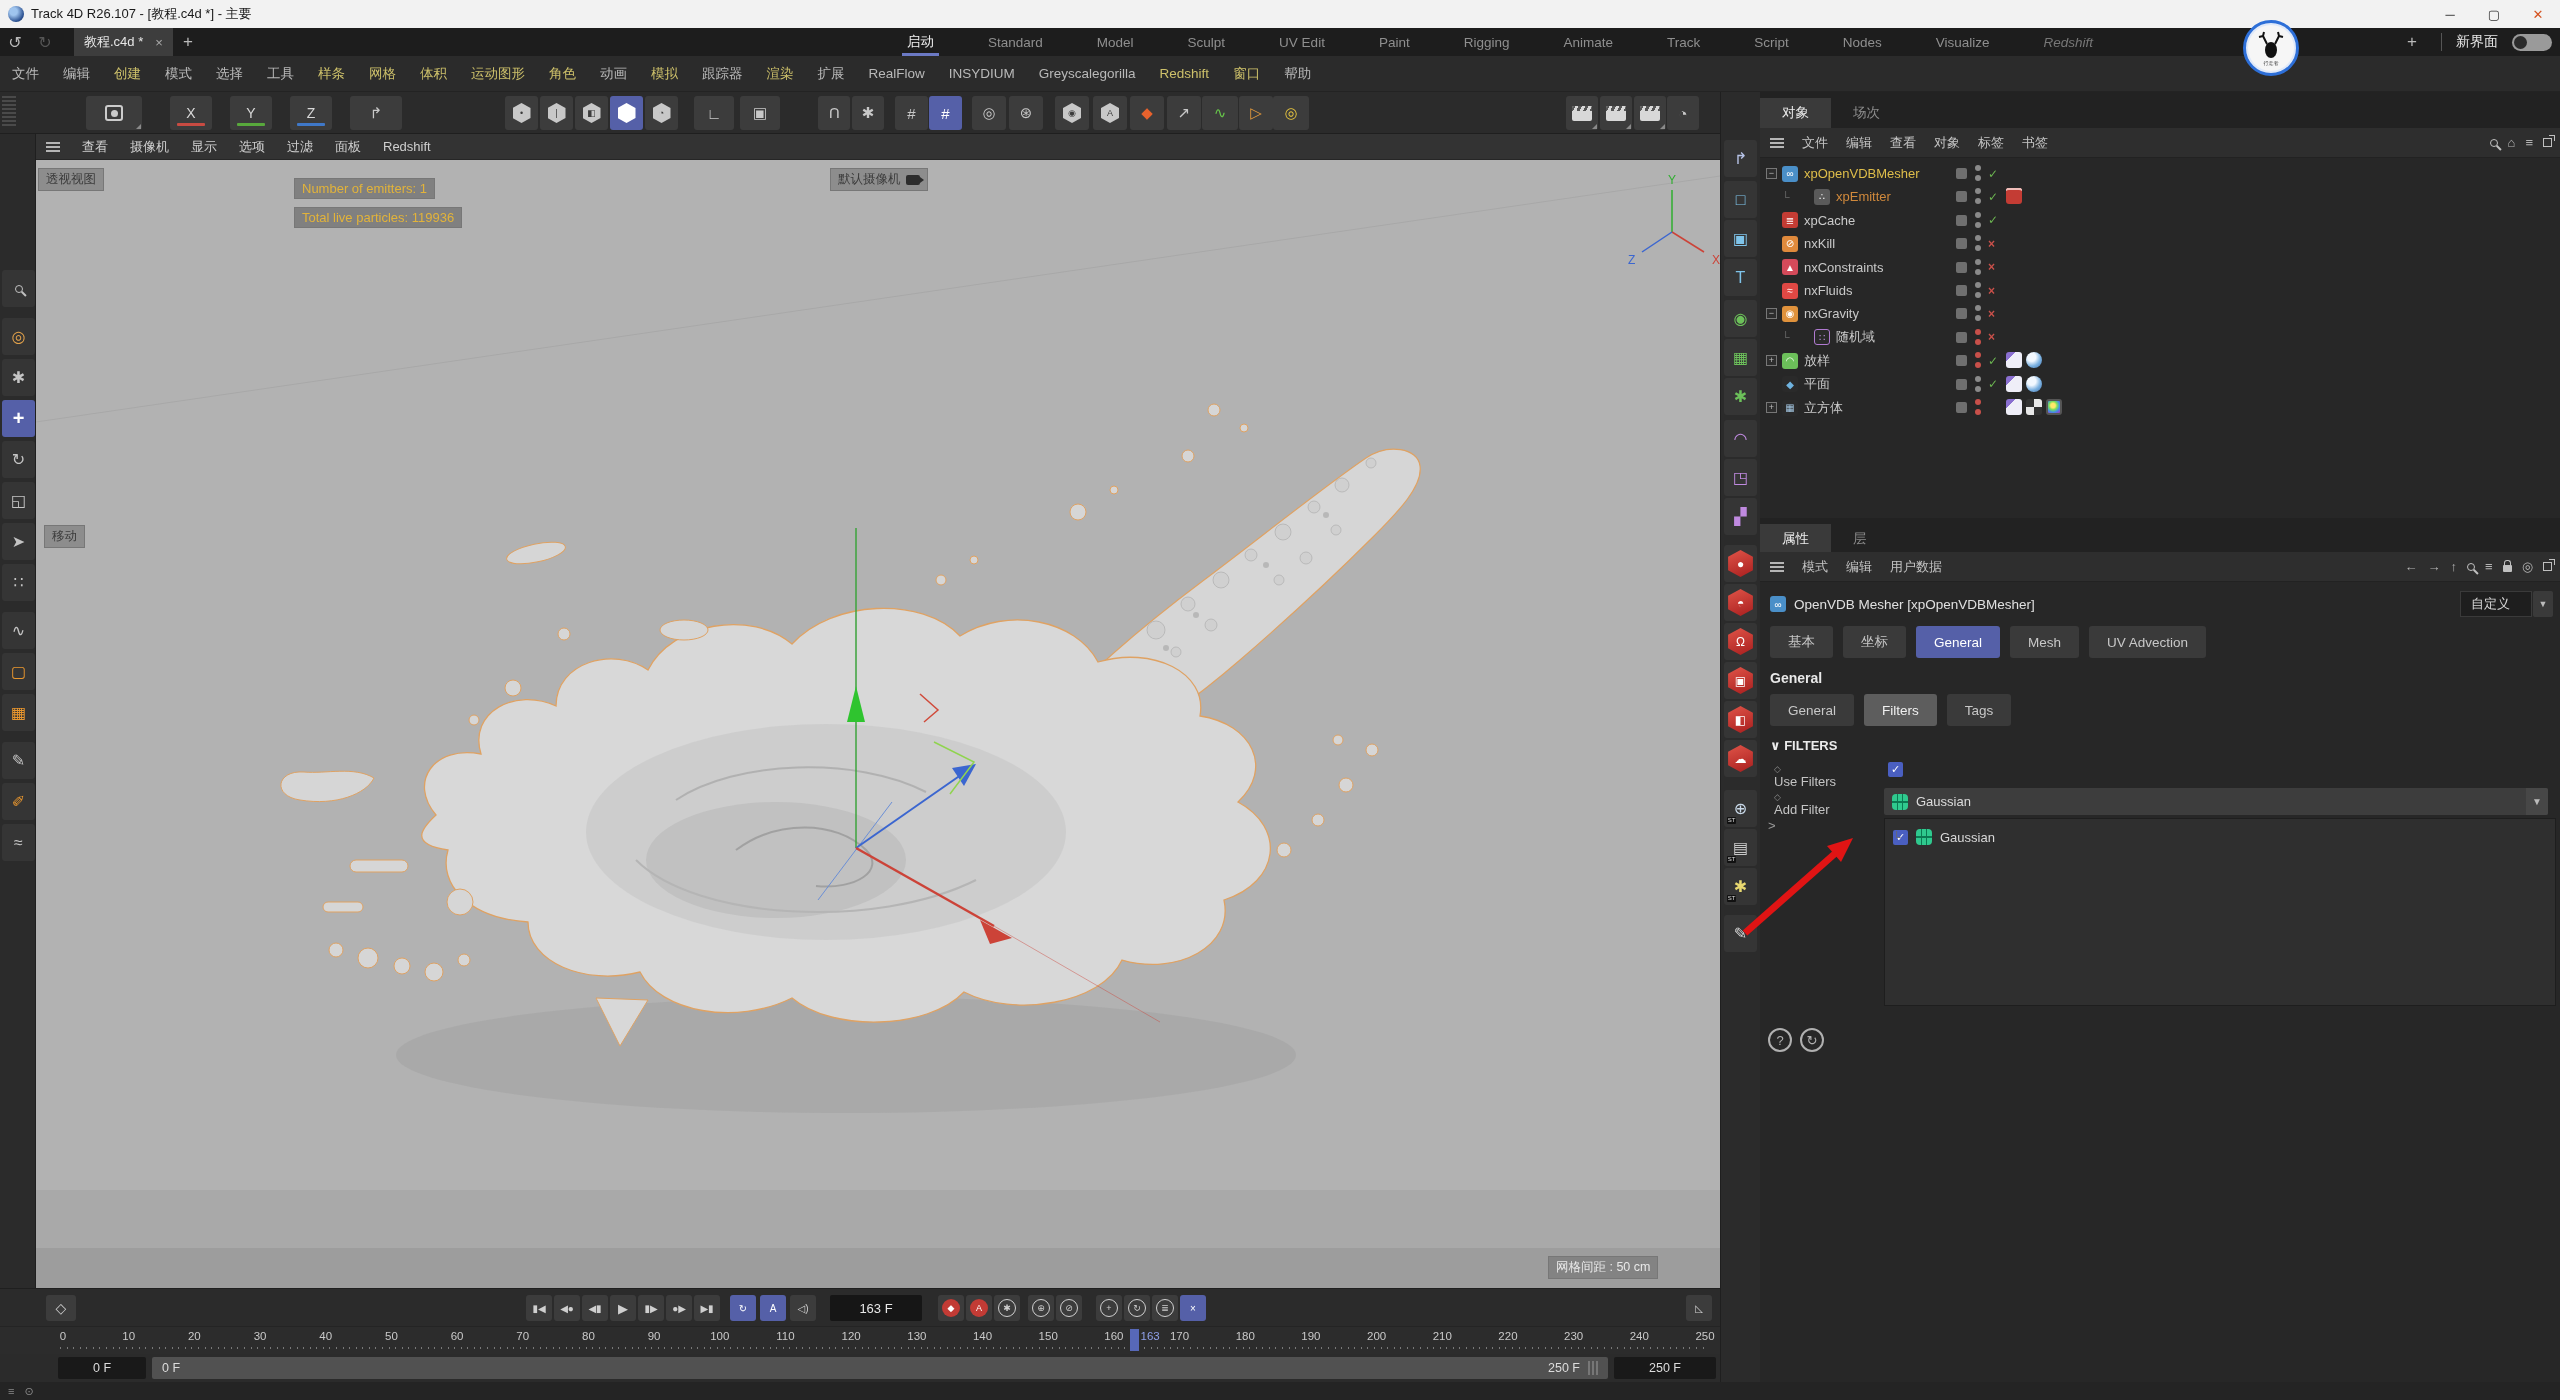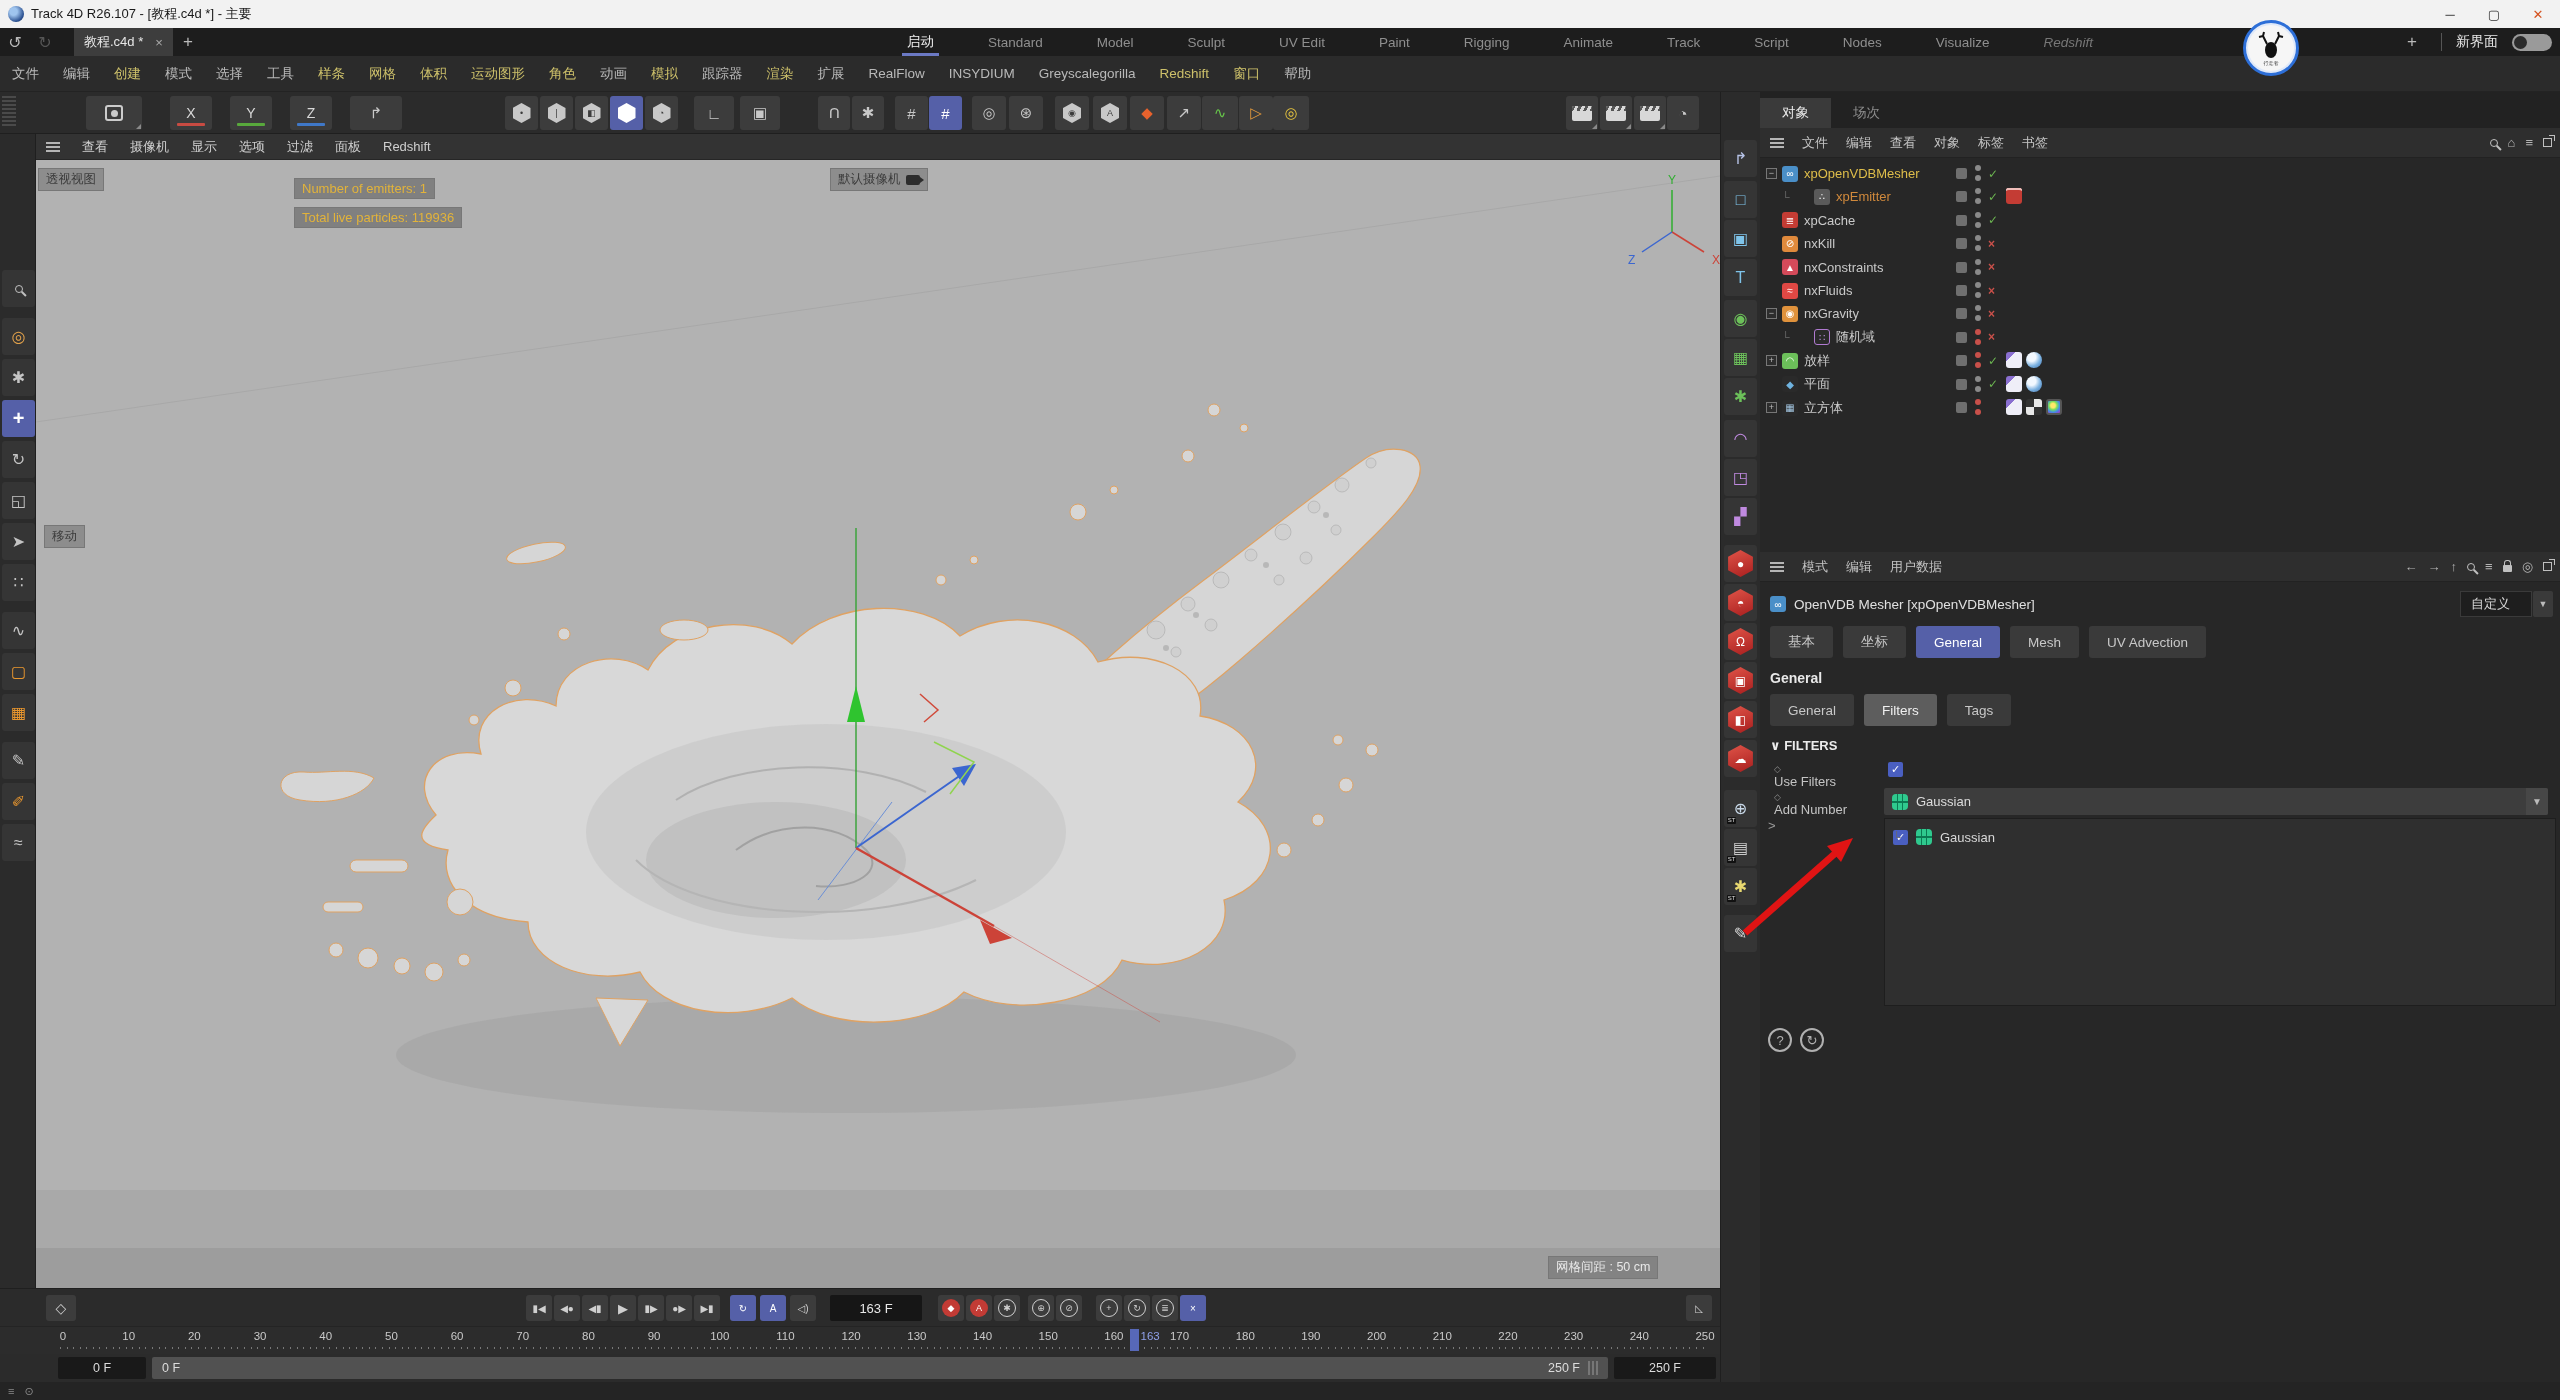--- a/index.html
+++ b/index.html
@@ -666,20 +666,24 @@
         <div class="oname grey" style="left: 44px;">立方体</div>
         <div class="osq"></div>
         <div class="dot2 red" style="top: 3px;">
           <i></i>
           <i></i>
         </div>
         <div class="otag tag-corner" style="left: 246px; top: 3px;"></div>
         <div class="otag tag-uvw" style="left: 266px; top: 3px;"></div>
         <div class="otag tag-material" style="left: 286px; top: 3px;"></div>
       </div>
+      <div class="ptabs" style="top: 426px;">
+        <div class="ptab active">属性</div>
+        <div class="ptab">层</div>
+      </div>
       <div class="pmenu" style="top: 460px;">
         <span class="burger"></span>
         <div class="mi">模式</div>
         <div class="mi">编辑</div>
         <div class="mi">用户数据</div>
         <div class="pm-icons">
           <div>←</div>
           <div>→</div>
           <div>↑</div>
           <span class="ico-mag"></span>
@@ -708,21 +712,21 @@
         <div class="abtn">Tags</div>
       </div>
       <div class="flab" style="left: 10px; top: 646px; color: rgb(236, 236, 236); font-weight: bold;">∨ FILTERS</div>
       <div class="flab" style="left: 14px; top: 672px;">
         <div class="diamond">◇</div>
         <div>Use Filters</div>
       </div>
       <div class="cbx" style="left: 128px; top: 670px;">✓</div>
       <div class="flab" style="left: 14px; top: 700px;">
         <div class="diamond">◇</div>
-        <div>Add Number</div>
+        <div>Add Filter</div>
       </div>
       <div class="fdrop" style="left: 124px; top: 696px; width: 664px;">
         <span class="fico"></span>
         <div>Gaussian</div>
         <div class="arr">▼</div>
       </div>
       <div class="flab" style="left: 8px; top: 726px; color: rgb(154, 154, 154);">&gt;</div>
       <div class="flistbox" style="left: 124px; top: 726px; width: 672px; height: 188px;">
         <div class="abs" style="left: 8px; top: 8px; width: 650px; height: 20px; display: flex; align-items: center; gap: 8px;">
           <div class="cbx" style="position: static;">✓</div>

